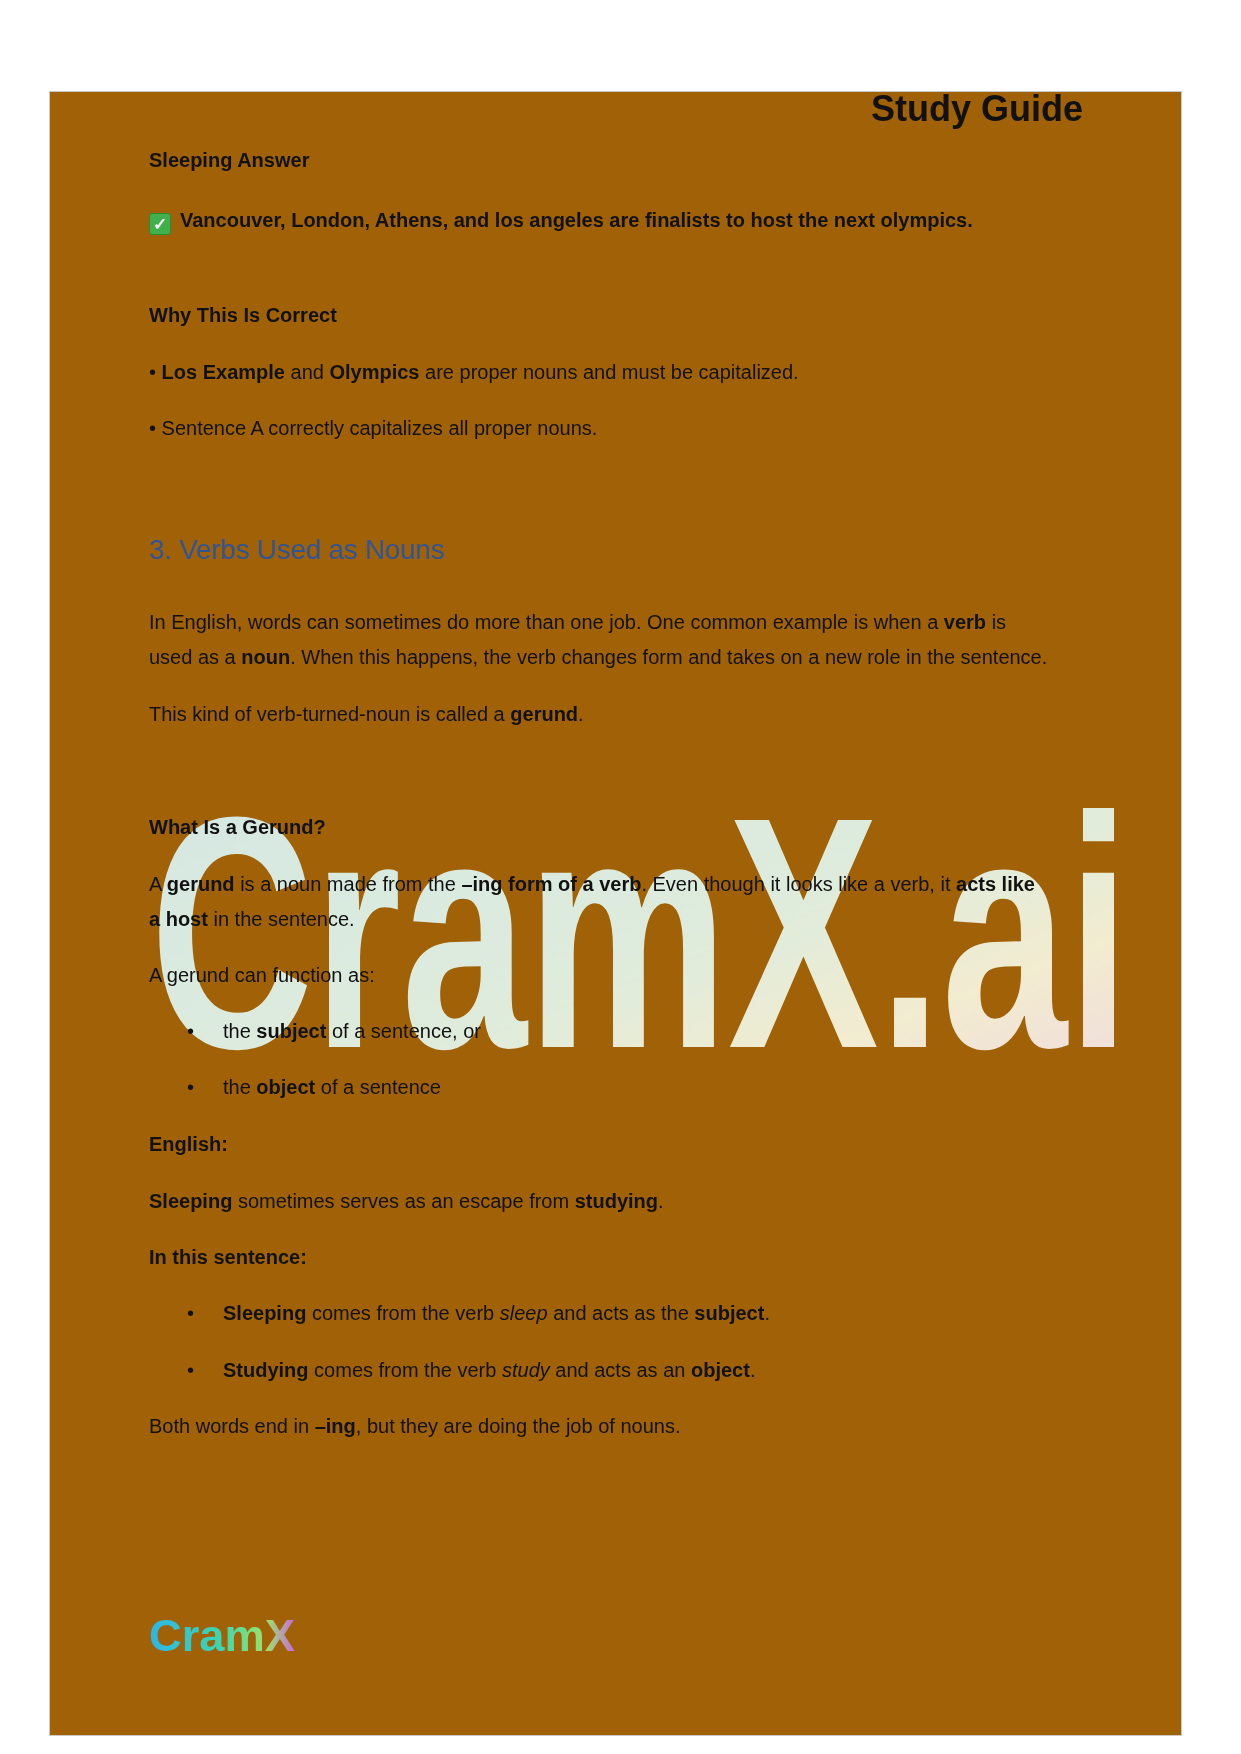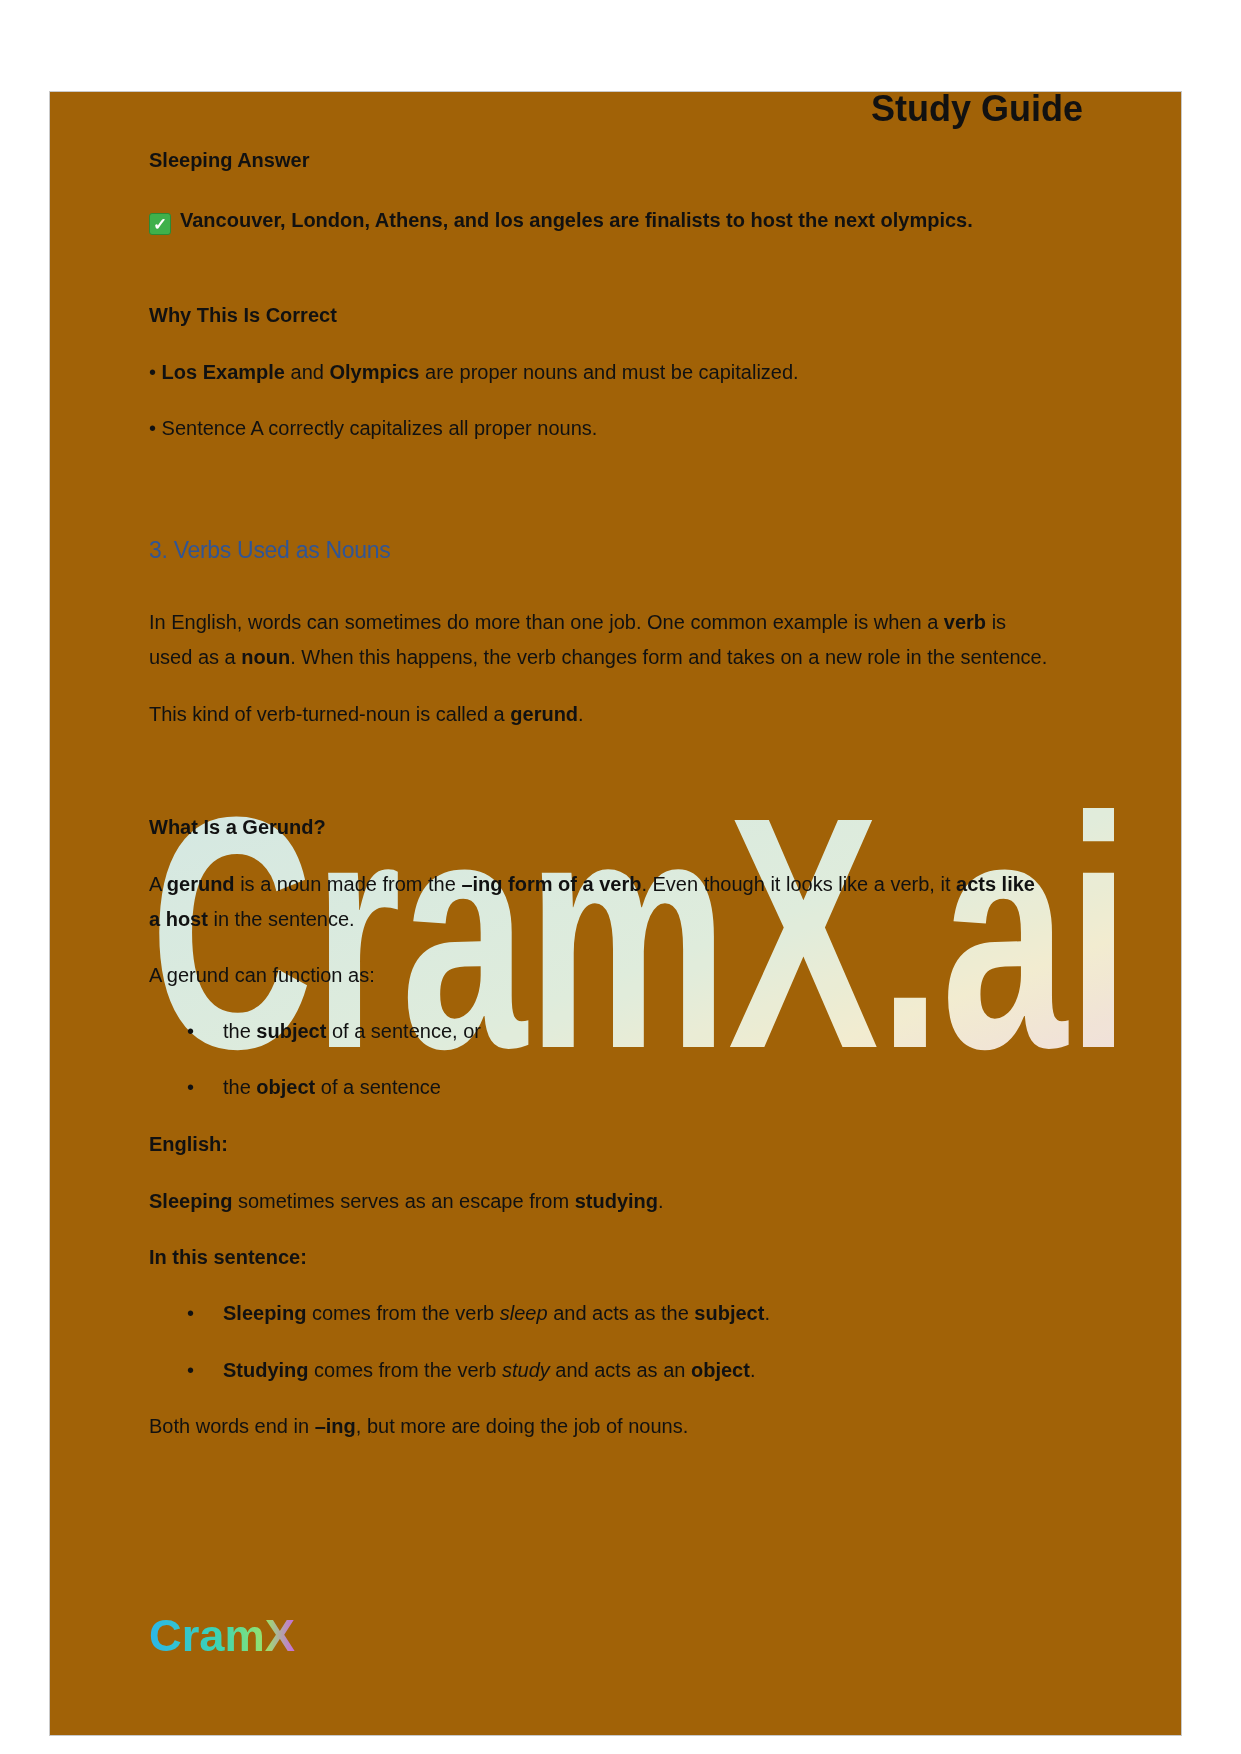--- a/index.html
+++ b/index.html
@@ -3,21 +3,21 @@
 <meta charset="utf-8">
 <style>
   html, body { margin:0; padding:0; background:#ffffff; }
   body { width:1241px; height:1754px; position:relative; font-family:"Liberation Sans", sans-serif; color:#111; }
   .page { position:absolute; left:49px; top:49px; width:1133px; height:1645px; border:1px solid #c9c9c9; box-sizing:border-box; background:#a16207; overflow:hidden;margin-top:42px; }
   .watermark { position:absolute; left:100px; top:700px; width:980px; height:300px; pointer-events:none; }
   .abs { position:absolute; left:149px; font-size:20px; line-height:28px; white-space:nowrap; }
   .title { position:absolute; right:158px; top:88px; font-size:36px; font-weight:bold; }
   .b { font-weight:bold; }
   .i { font-style:italic; }
-  .h3 { font-size:23px; color:#2f5597; font-family:"Liberation Sans", sans-serif; letter-spacing:-0.3px; }
+  .h3 { font-size:28px; color:#2f5597; font-family:"Liberation Sans", sans-serif; letter-spacing:-0.3px; }
   .check { display:inline-block; width:22px; height:22px; background:#3fb04b; border-radius:3px; color:#fff; font-size:17px; line-height:22px; text-align:center; vertical-align:-3px; margin-right:9px; border:1px solid #2b8a36; box-sizing:border-box; }
   .bullet { position:absolute; left:187px; font-size:20px; }
   .btext { position:absolute; left:223px; font-size:20px; line-height:28px; white-space:nowrap; }
   .logo { position:absolute; left:149px; top:1610px; width:150px; height:50px; }
 </style>
 </head>
 <body>
 
 <div class="page">
   <svg class="watermark" viewBox="0 0 980 300">
@@ -71,21 +71,21 @@
 <div class="abs" style="top:1187px;"><span class="b">Sleeping</span><span> sometimes serves as an escape from </span><span class="b">studying</span><span>.</span></div>
 
 <div class="abs b" style="top:1243px;">In this sentence:</div>
 
 <div class="bullet" style="top:1299px; line-height:28px;">•</div>
 <div class="btext" style="top:1299px;"><span class="b">Sleeping</span><span> comes from the verb </span><span class="i">sleep</span><span> and acts as the </span><span class="b">subject</span><span>.</span></div>
 
 <div class="bullet" style="top:1356px; line-height:28px;">•</div>
 <div class="btext" style="top:1356px;"><span class="b">Studying</span><span> comes from the verb </span><span class="i">study</span><span> and acts as an </span><span class="b">object</span><span>.</span></div>
 
-<div class="abs" style="top:1412px;"><span>Both words end in </span><span class="b">–ing</span><span>, but more are doing the job of nouns.</span></div>
+<div class="abs" style="top:1412px;"><span>Both words end in </span><span class="b">–ing</span><span>, but they are doing the job of nouns.</span></div>
 
 <svg class="logo" viewBox="0 0 150 50">
   <defs>
     <linearGradient id="lg" x1="0" y1="0" x2="1" y2="0">
       <stop offset="0" stop-color="#2bb6e8"></stop>
       <stop offset="0.5" stop-color="#3ed6b0"></stop>
       <stop offset="0.8" stop-color="#9be36a"></stop>
       <stop offset="1" stop-color="#c86be0"></stop>
     </linearGradient>
   </defs>

